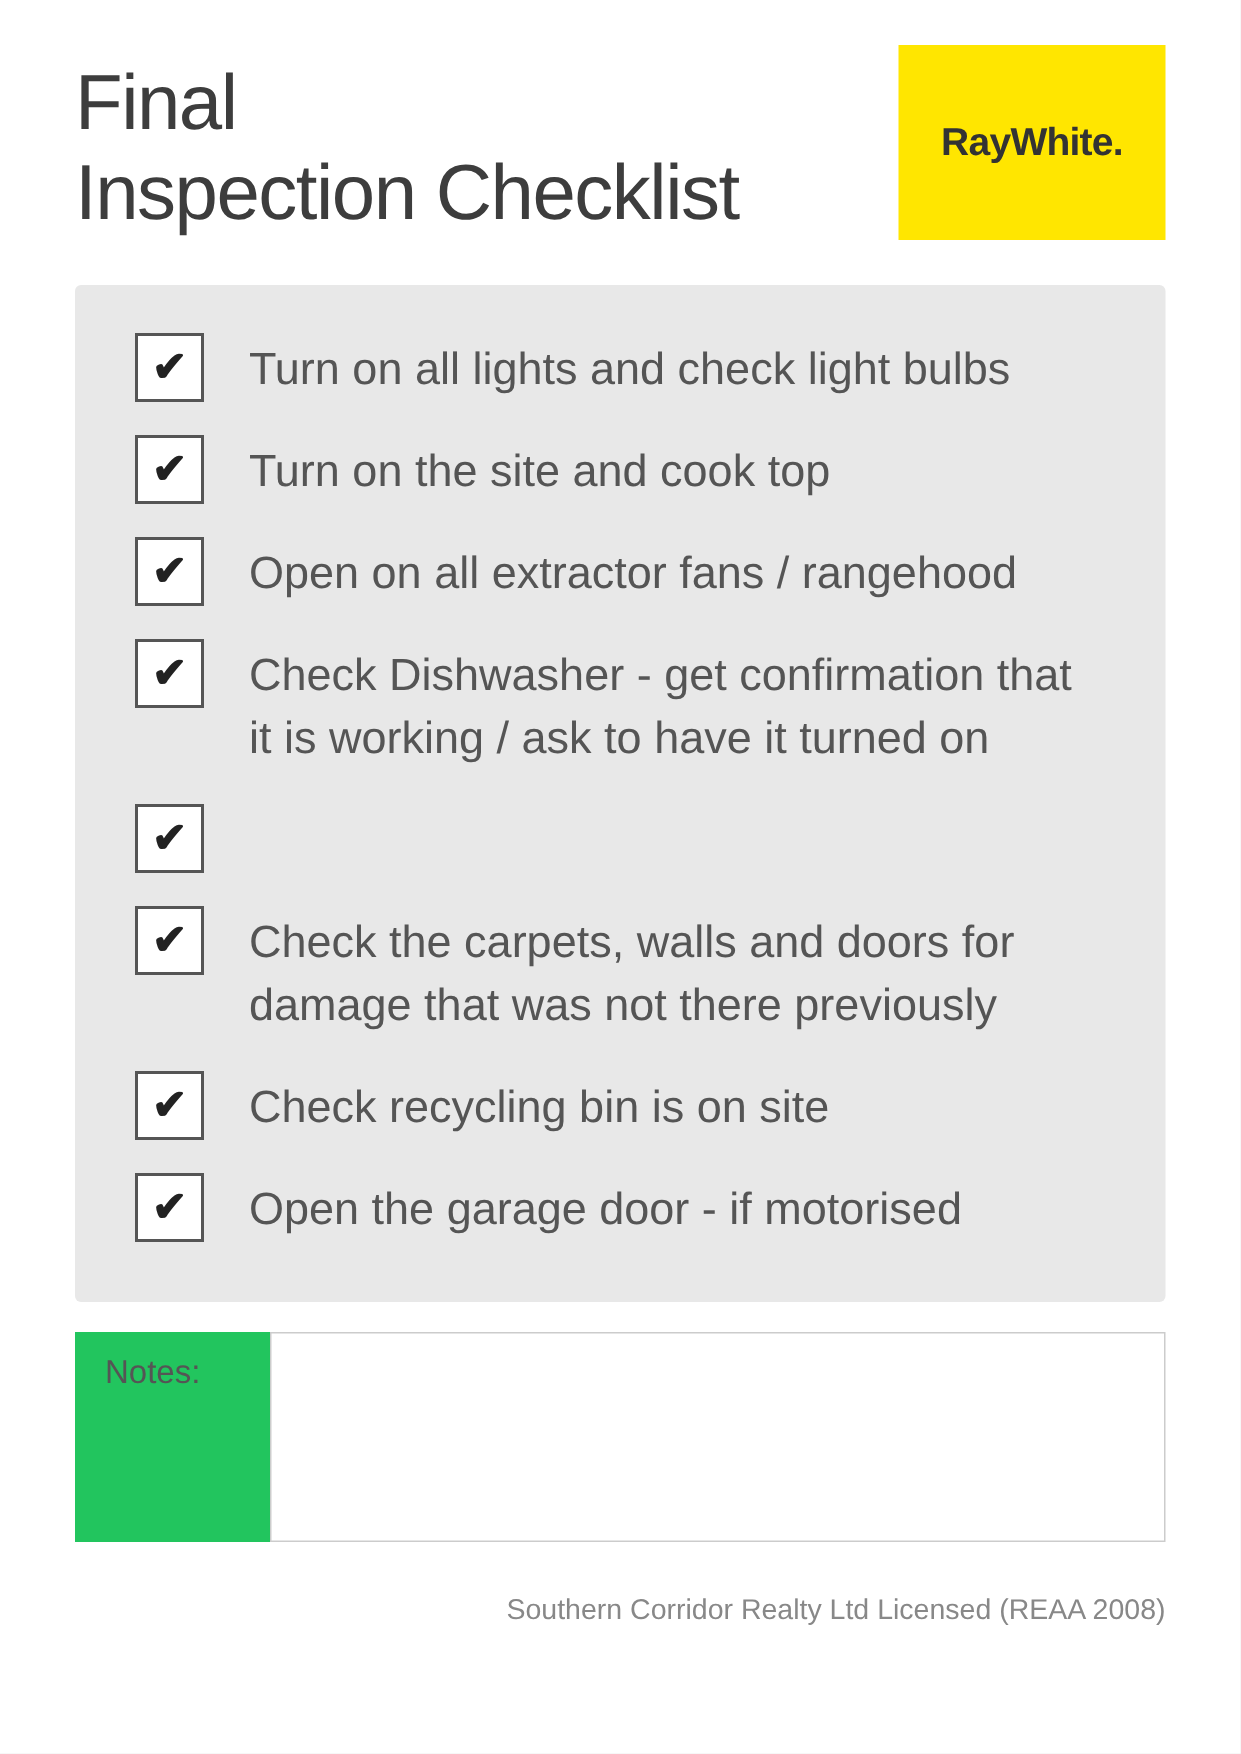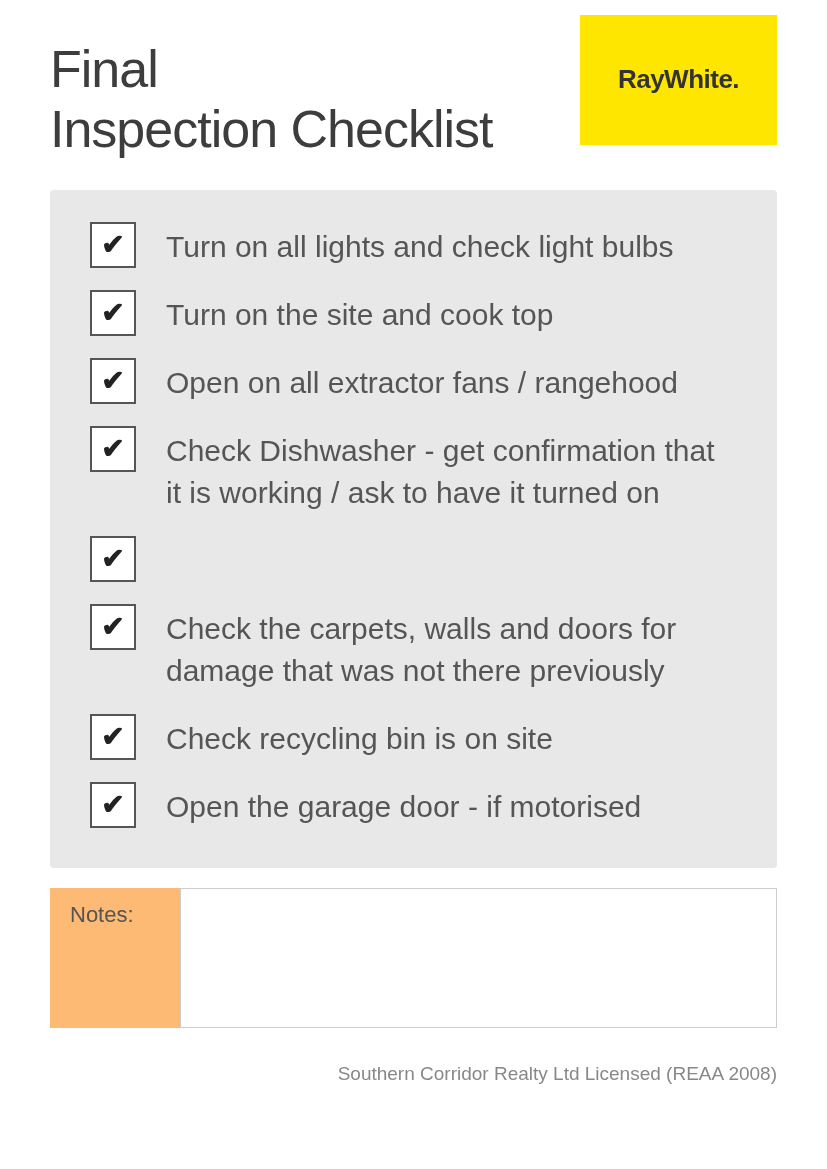--- a/index.html
+++ b/index.html
@@ -17,40 +17,40 @@
       min-height: 1169px;
       background: #ffffff;
       padding: 0;
       position: relative;
     }
 
     
     .header {
       display: flex;
       justify-content: space-between;
-      align-items: center;
+      align-items: flex-end;
       padding: 40px 50px 20px 50px;
     }
 
     .title-block {
       display: flex;
       flex-direction: column;
     }
 
     .title-main {
       font-size: 52px;
       font-weight: 300;
       color: #3d3d3d;
       line-height: 1.15;
       letter-spacing: -1px;
     }
 
     .logo-block {
       background: #ffe600;
-      width: 197px;
+      width: 178px;
       height: 130px;
       display: flex;
       align-items: center;
       justify-content: center;
       flex-shrink: 0;
       margin-top: -40px;
     }
 
     .logo-text {
       font-size: 26px;
@@ -101,21 +101,21 @@
     }
 
     
     .notes-section {
       margin: 0 50px 20px 50px;
       display: flex;
       align-items: stretch;
     }
 
     .notes-label {
-      background: #fdba74;
+      background: #22c55e;
       color: #555;
       font-size: 22px;
       padding: 14px 20px;
       width: 130px;
       display: flex;
       align-items: flex-start;
       justify-content: flex-start;
       flex-shrink: 0;
     }
 

